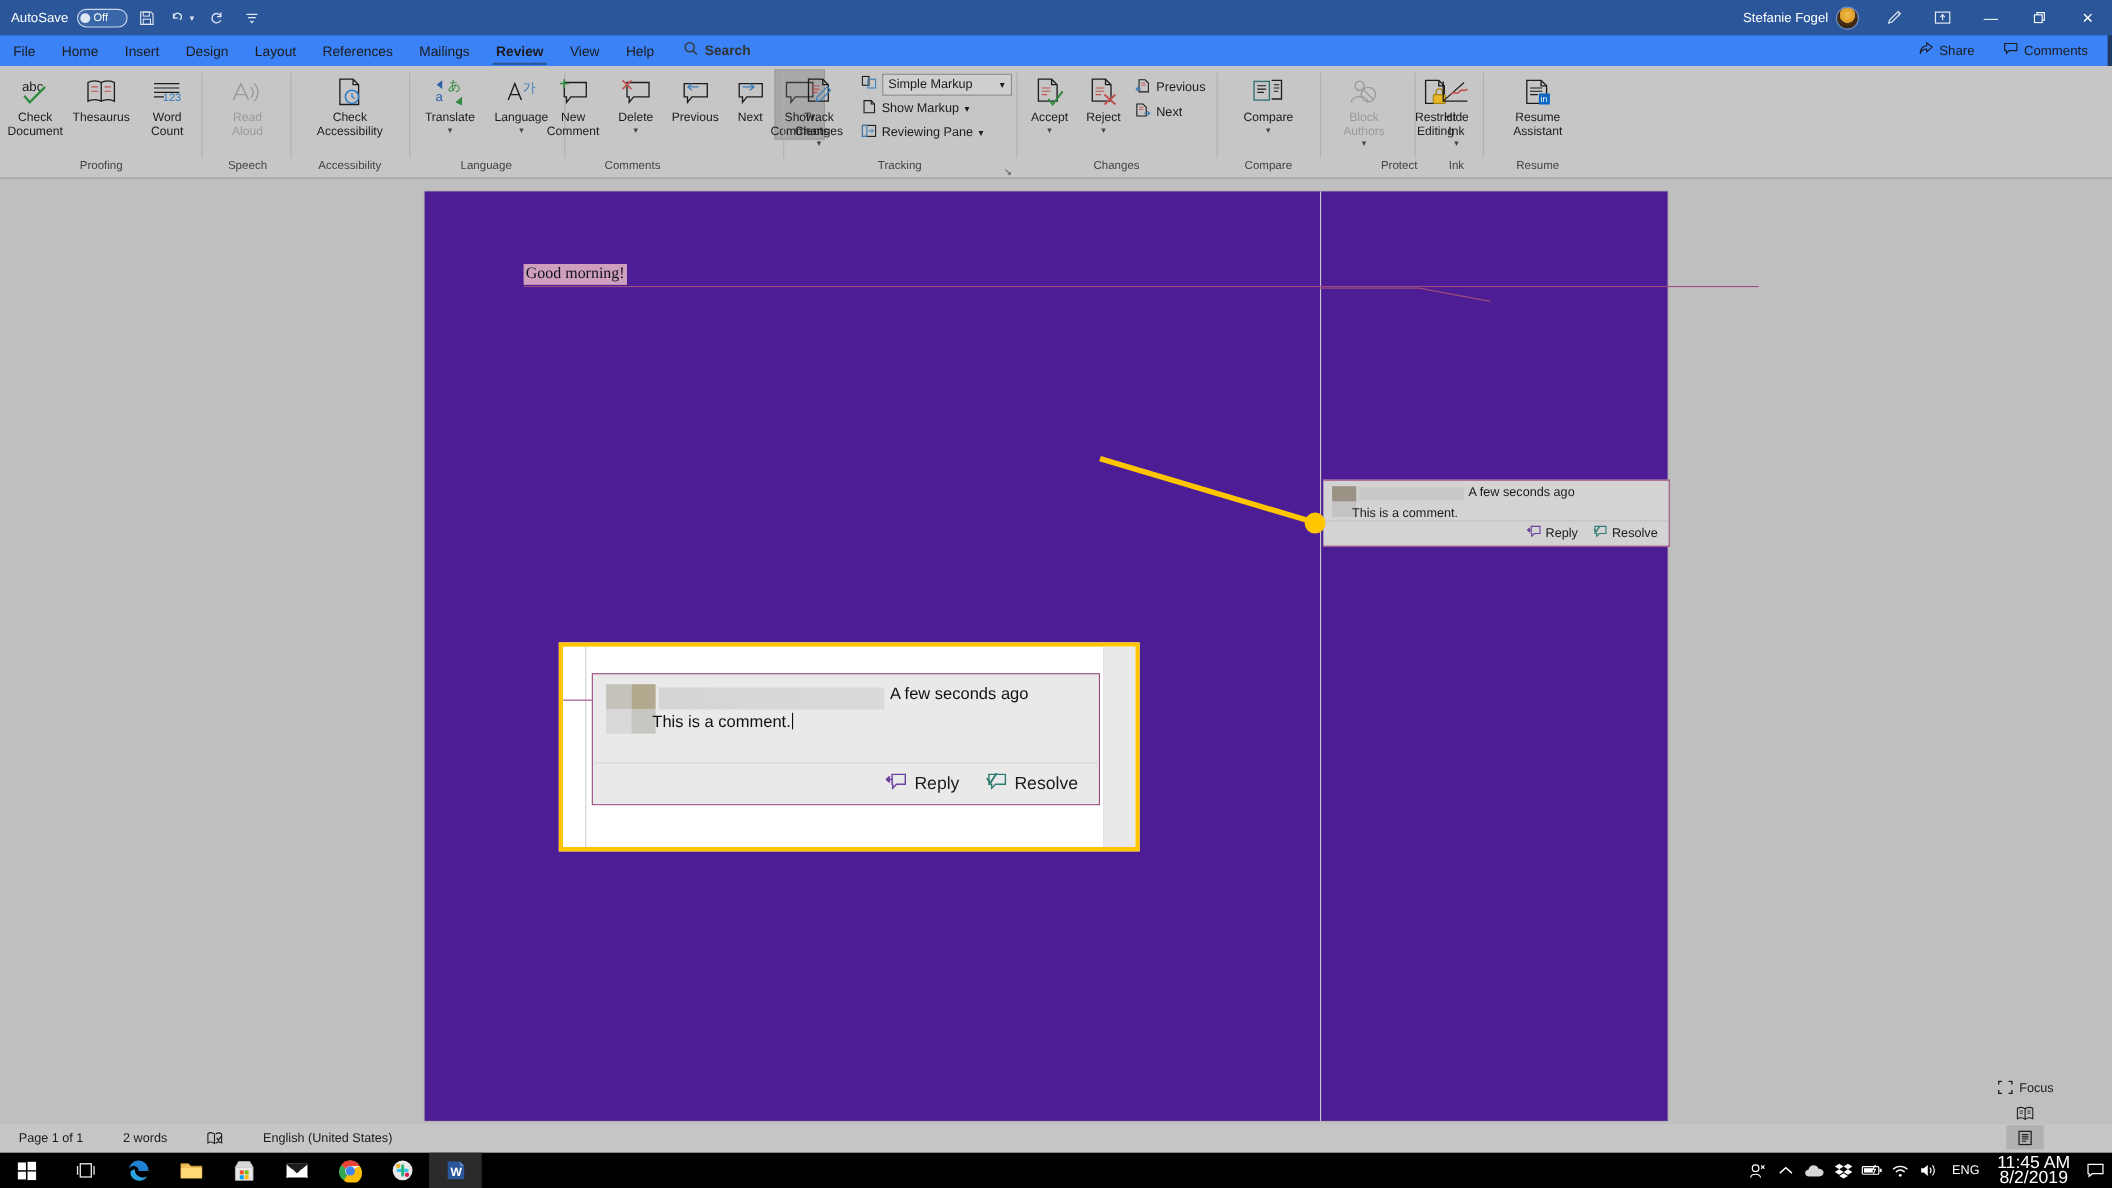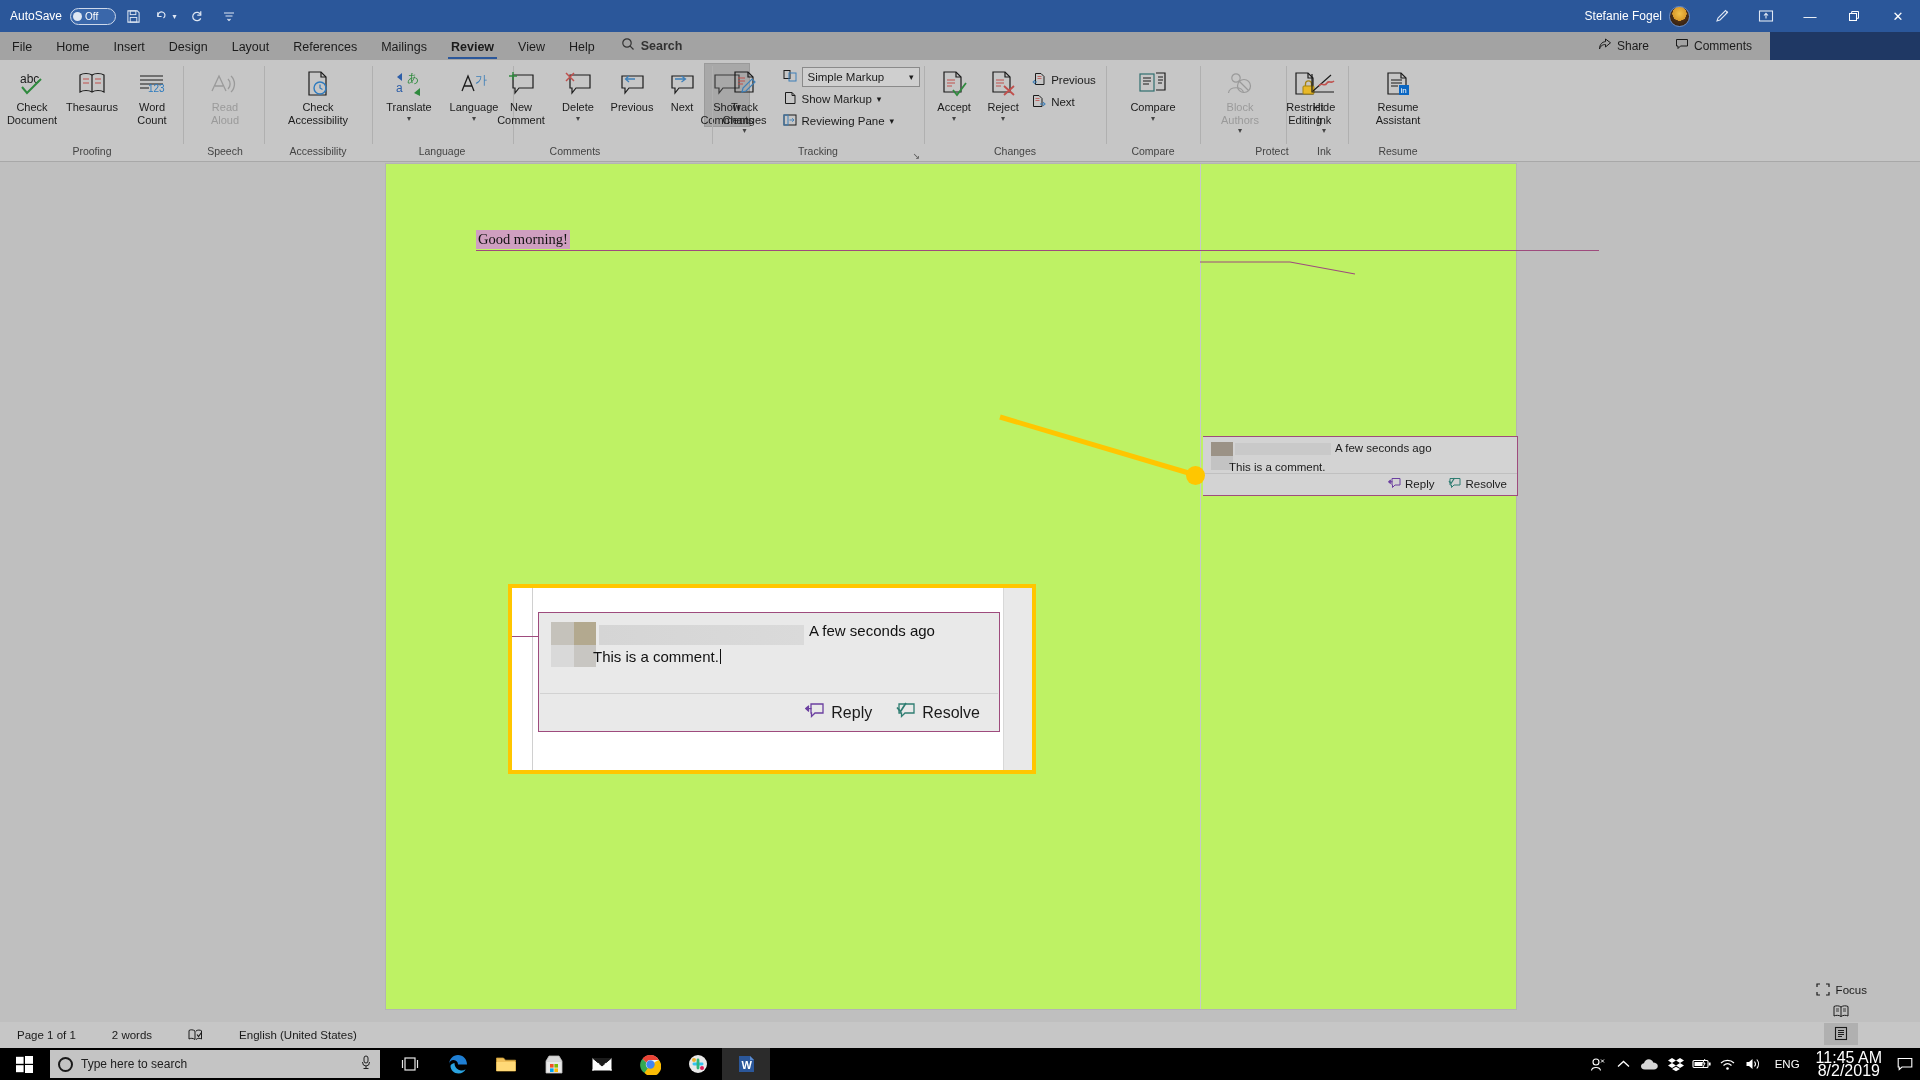--- a/index.html
+++ b/index.html
@@ -42,22 +42,22 @@
     background: radial-gradient(circle at 50% 35%, #f2c14a 0%, #d89a2a 45%, #4a2f18 46%, #2a1a0d 100%);
     border: 1px solid #6d8ec4; margin-right: 10px;
   }
   .win-btn {
     width: 44px; height: 32px; display: flex; align-items: center; justify-content: center;
     color: #ffffff; font-size: 13px;
   }
 
   
   .ribbon-tabs {
-    position: absolute; top: 32px; left: 0; width: 1770px; height: 28px;
-    background: #a3a3a3; display: flex; align-items: flex-end; font-size: 12.5px;
+    position: absolute; top: 32px; left: 0; width: 1916px; height: 28px;
+    background: #3b82f6; display: flex; align-items: flex-end; font-size: 12.5px;
     color: #1b1b1b;
   }
   .tab { padding: 3px 12px 6px 12px; cursor: default; white-space: nowrap; }
   .tab.active { font-weight: bold; position: relative; }
   .tab.active:after {
     content: ""; position: absolute; left: 9px; right: 9px; bottom: 1px;
     height: 2px; background: #2b579a;
   }
   .search-box { display: flex; align-items: center; gap: 6px; padding: 3px 10px 6px 14px; color: #333; font-weight: bold; }
   .rt-right { position: absolute; right: 8px; bottom: 2px; display: flex; gap: 6px; }
@@ -102,22 +102,22 @@
   .grp-launcher {
     position: absolute; bottom: 1px; font-size: 9px; color: #555;
   }
 
   
   .docarea {
     position: absolute; top: 162px; left: 0; width: 1920px; height: 864px;
     background: #bfbfbf; overflow: hidden;
   }
   .page {
-    position: absolute; left: 386px; top: 2px; width: 1130px; height: 845px;
-    background: #bef264; box-shadow: 0 0 0 1px #b4b4b4;
+    position: absolute; left: 386px; top: 12px; width: 1130px; height: 845px;
+    background: #4c1d95; box-shadow: 0 0 0 1px #b4b4b4;
   }
   .margin-rule { position: absolute; left: 814px; top: 0; width: 1px; height: 100%; background: #c8c8c8; }
   .doc-line {
     position: absolute; left: 90px; top: 66px; font-size: 14.5px; color: #111;
     background: #cf9fc0; padding: 1px 2px; font-family: "Liberation Serif", serif;
   }
   .comment-anchor-line {
     position: absolute; left: 90px; top: 86px; width: 1123px; height: 1px;
     background: #9e4b7d;
   }
@@ -836,30 +836,20 @@
 
   <div class="taskbar">
     <div class="start">
       <svg width="17" height="17" viewBox="0 0 17 17">
           <rect x="0" y="0.8" width="7.6" height="7" fill="#ffffff"></rect>
           <rect x="9" y="0" width="8" height="7.8" fill="#ffffff"></rect>
           <rect x="0" y="9.2" width="7.6" height="7" fill="#ffffff"></rect>
           <rect x="9" y="9" width="8" height="8" fill="#ffffff"></rect>
         </svg>
     </div>
-    <div class="tb-search">
-      <span class="circ"></span>
-      <span style="flex:1">Type here to search</span>
-      <span>
-        <svg width="12" height="15" viewBox="0 0 12 15">
-            <rect x="4" y="1" width="4" height="7" rx="2" fill="none" stroke="#202020" stroke-width="1"></rect>
-            <path d="M2.5 7 A3.5 4 0 0 0 9.5 7 M6 11 V13.5 M3.5 13.5 H8.5" fill="none" stroke="#202020" stroke-width="1"></path>
-          </svg>
-      </span>
-    </div>
     <div class="tb-icons">
       <div class="tb-app">
         <svg width="18" height="16" viewBox="0 0 18 16">
             <rect x="4" y="2" width="10" height="12" fill="none" stroke="#e8e8e8" stroke-width="1.2"></rect>
             <path d="M1.5 4 V12 M16.5 4 V12" stroke="#e8e8e8" stroke-width="1.2"></path>
           </svg>
       </div>
       <div class="tb-app">
         <svg width="22" height="22" viewBox="0 0 22 22">
             <path d="M20 11.5 C20 6 16 2 11 2 C6 2 2.2 6 2.2 11 C2.2 9 4 7 6.6 7 C9.5 7 11 9.2 11 11.5 H20 Z" fill="#1f7fd3"></path>

